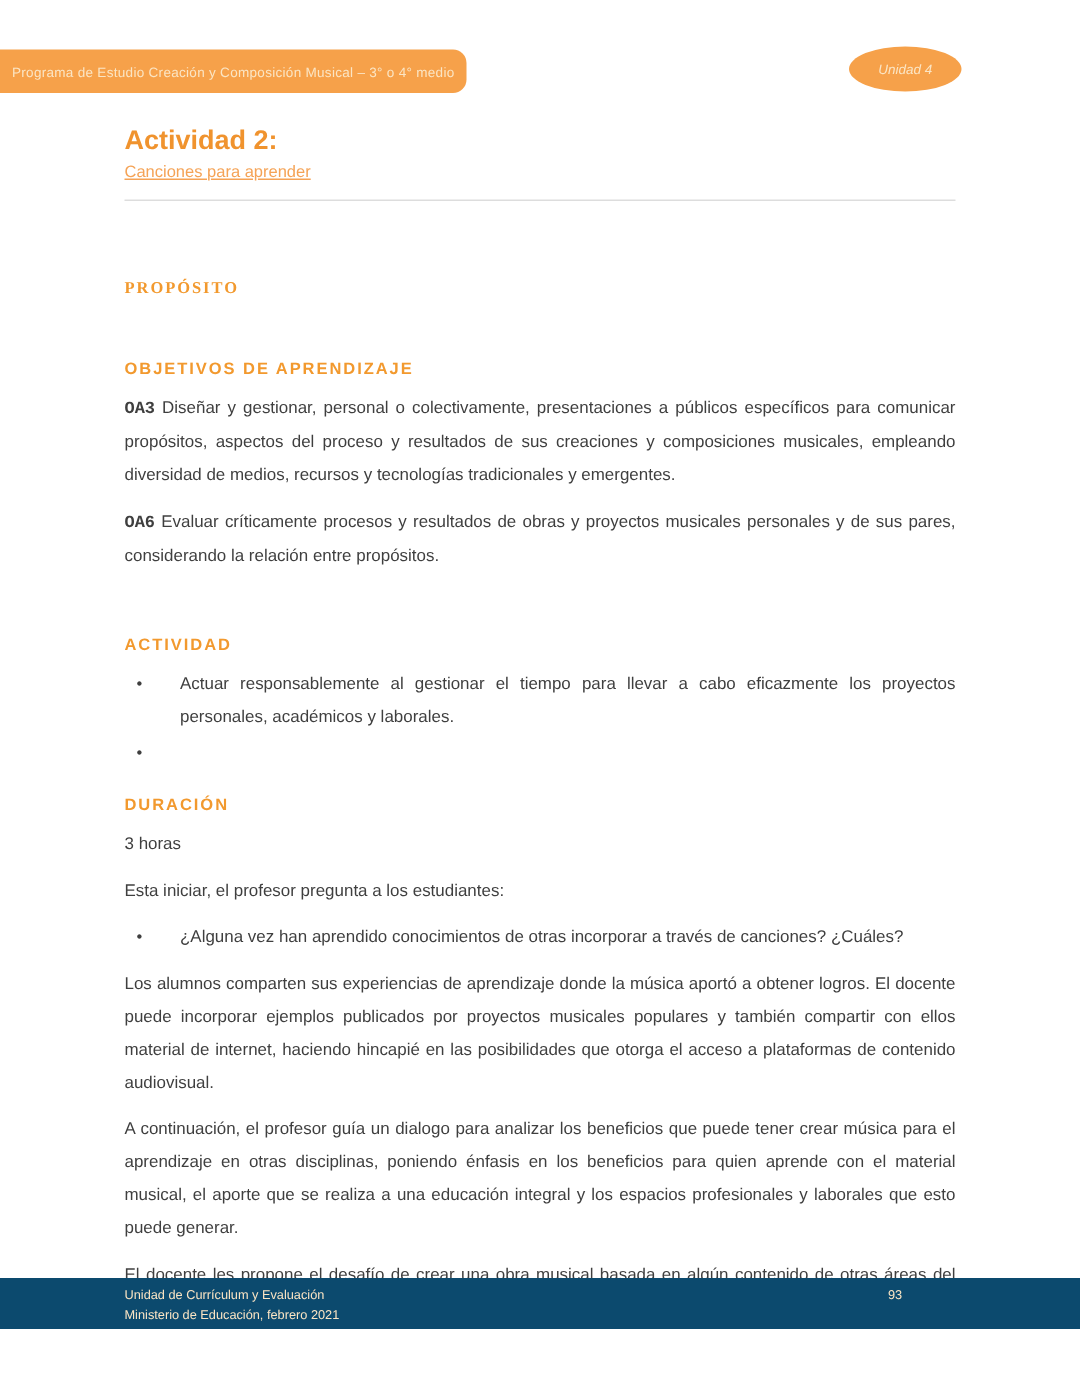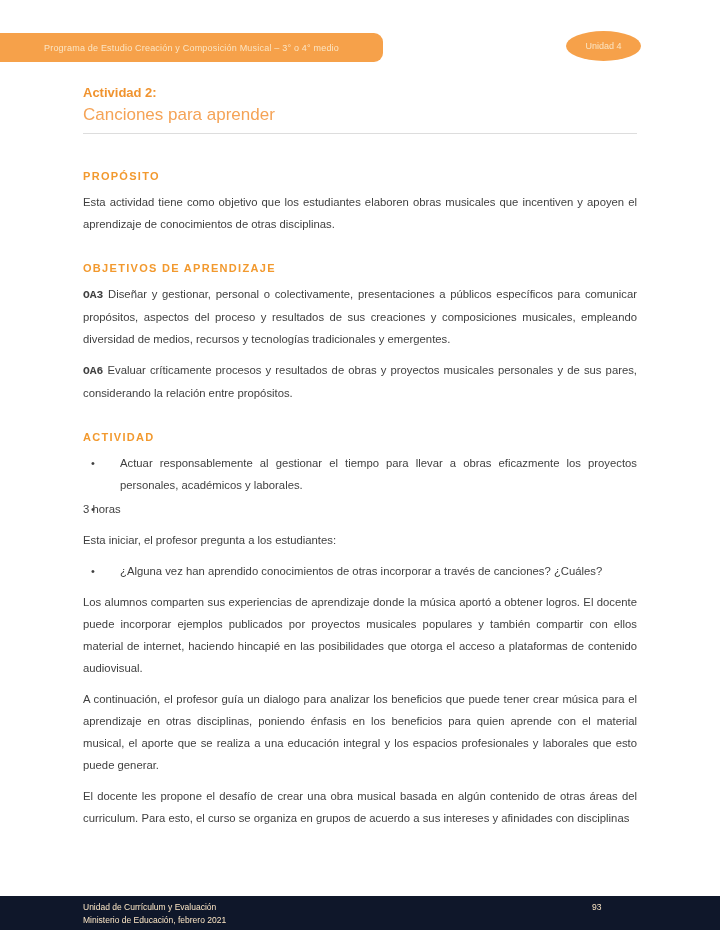--- a/index.html
+++ b/index.html
@@ -11,61 +11,61 @@
     background: #ffffff;
     font-family: "Liberation Sans", "DejaVu Sans", sans-serif;
     color: #3f3f3f;
     overflow: hidden;
   }
 
   
   .header-bar {
     position: absolute;
     left: 0; top: 33px;
-    width: 383px; height: 29px;
+    width: 311px; height: 29px;
     background: #F6A14A;
     border-radius: 0 9px 9px 0;
     display: flex; align-items: center; justify-content: center;
   }
   .header-bar span {
     color: #FBE5C4;
     font-size: 9px;
     letter-spacing: 0.2px;
     white-space: nowrap;
   }
   .unit-pill {
     position: absolute;
     left: 566px; top: 31px;
     width: 75px; height: 30px;
     background: #F6A14A;
     border-radius: 50%;
     display: flex; align-items: center; justify-content: center;
   }
-  .unit-pill span { color: #FBE5C4; font-size: 9px; }
+  .unit-pill span { color: #FBE5C4; font-size: 9px; font-style: italic; }
 
   
   .content {
     position: absolute;
     left: 83px; top: 82px;
     width: 554px;
   }
 
-  .activity-title { color: #F0932E; font-size: 13px; font-weight: bold; line-height: 22px; }
-  .activity-subtitle { color: #F5A356; font-size: 17px; font-weight: normal; line-height: 22px; }
+  .activity-title { color: #F0932E; font-size: 18px; font-weight: bold; line-height: 22px; }
+  .activity-subtitle { color: #F5A356; font-size: 11px; font-weight: normal; line-height: 22px; text-decoration: underline; }
   .title-rule { border: none; border-top: 1px solid #dddddd; margin-top: 7px; }
 
   .section-heading {
     color: #F2992E;
     font-size: 11px;
     font-weight: bold;
     letter-spacing: 1.3px;
-    margin-top: 27px;
+    margin-top: 42px;
     margin-bottom: 9px;
   }
-  .section-heading.first { margin-top: 36px; }
+  .section-heading.first { margin-top: 52px; font-family: Liberation Serif, serif; }
 
   p.body-text {
     font-size: 11.3px;
     line-height: 22px;
     text-align: justify;
     margin-bottom: 9px;
   }
   p.body-text:last-child { margin-bottom: 0; }
   .oa-code { font-weight: bold; font-family: Liberation Mono, monospace; }
 
@@ -80,23 +80,23 @@
   }
   ul.bullet-list li .bullet-glyph {
     position: absolute;
     left: 8px; top: 0;
     font-size: 11px;
   }
 
   
   .footer-bar {
     position: absolute;
-    left: 0; top: 896px;
+    left: 0; top: 852px;
     width: 720px; height: 34px;
-    background: #0f172a;
+    background: #0c4a6e;
   }
   .footer-text {
     position: absolute;
     left: 83px; top: 5px;
     color: #FBE5C4;
     font-size: 8.5px;
     line-height: 12.5px;
   }
   .footer-page {
     position: absolute;
@@ -115,32 +115,32 @@
   <span>Unidad 4</span>
 </div>
 
 <div class="content">
 
   <div class="activity-title">Actividad 2:</div>
   <div class="activity-subtitle">Canciones para aprender</div>
   <hr class="title-rule">
 
   <div class="section-heading first">PROPÓSITO</div>
-  <p class="body-text">Esta actividad tiene como objetivo que los estudiantes elaboren obras musicales que incentiven y apoyen el aprendizaje de conocimientos de otras disciplinas.</p>
 
   <div class="section-heading">OBJETIVOS DE APRENDIZAJE</div>
   <p class="body-text"><span class="oa-code">OA3</span> <span>Diseñar y gestionar, personal o colectivamente, presentaciones a públicos específicos para comunicar propósitos, aspectos del proceso y resultados de sus creaciones y composiciones musicales, empleando diversidad de medios, recursos y tecnologías tradicionales y emergentes.</span></p>
   <p class="body-text"><span class="oa-code">OA6</span> <span>Evaluar críticamente procesos y resultados de obras y proyectos musicales personales y de sus pares, considerando la relación entre propósitos.</span></p>
 
   <div class="section-heading">ACTIVIDAD</div>
   <ul class="bullet-list">
-    <li><span class="bullet-glyph">•</span><span>Actuar responsablemente al gestionar el tiempo para llevar a obras eficazmente los proyectos personales, académicos y laborales.</span></li>
+    <li><span class="bullet-glyph">•</span><span>Actuar responsablemente al gestionar el tiempo para llevar a cabo eficazmente los proyectos personales, académicos y laborales.</span></li>
     <li><span class="bullet-glyph">•</span></li>
   </ul>
 
+  <div class="section-heading">DURACIÓN</div>
   <p class="body-text">3 horas</p>
 
   <p class="body-text">Esta iniciar, el profesor pregunta a los estudiantes:</p>
   <ul class="bullet-list">
     <li><span class="bullet-glyph">•</span><span>¿Alguna vez han aprendido conocimientos de otras incorporar a través de canciones? ¿Cuáles?</span></li>
   </ul>
   <p class="body-text" style="margin-top:9px">Los alumnos comparten sus experiencias de aprendizaje donde la música aportó a obtener logros. El docente puede incorporar ejemplos publicados por proyectos musicales populares y también compartir con ellos material de internet, haciendo hincapié en las posibilidades que otorga el acceso a plataformas de contenido audiovisual.</p>
   <p class="body-text">A continuación, el profesor guía un dialogo para analizar los beneficios que puede tener crear música para el aprendizaje en otras disciplinas, poniendo énfasis en los beneficios para quien aprende con el material musical, el aporte que se realiza a una educación integral y los espacios profesionales y laborales que esto puede generar.</p>
   <p class="body-text">El docente les propone el desafío de crear una obra musical basada en algún contenido de otras áreas del curriculum. Para esto, el curso se organiza en grupos de acuerdo a sus intereses y afinidades con disciplinas</p>
 

